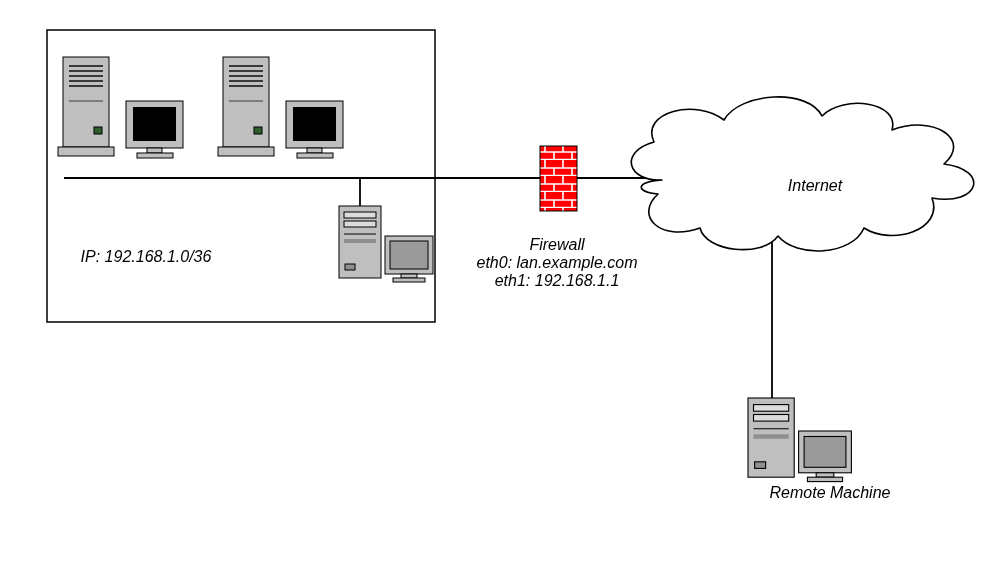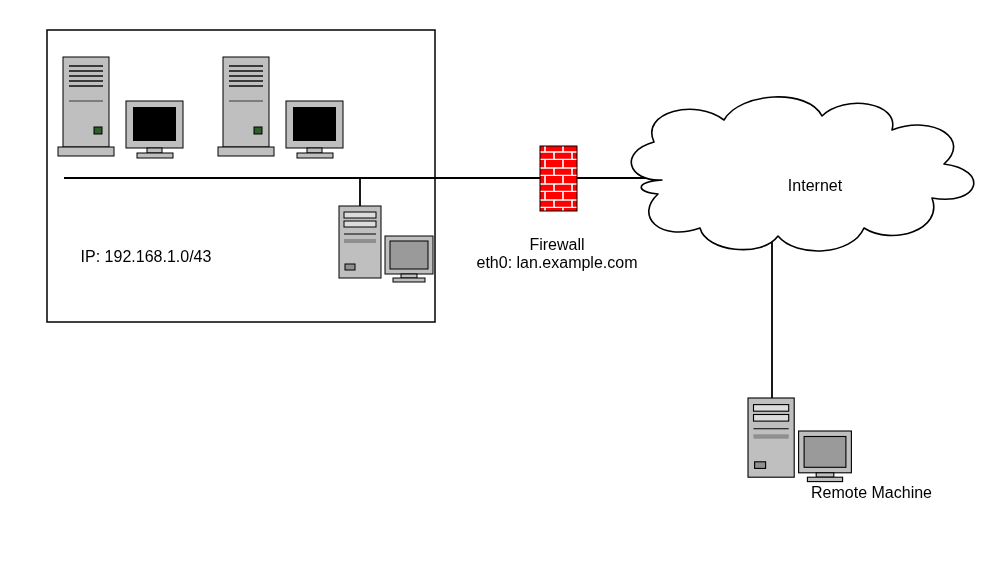--- a/index.html
+++ b/index.html
@@ -20,26 +20,27 @@
     position: absolute;
     left: 0;
     top: 0;
   }
   .label {
     position: absolute;
     text-align: center;
     font-size: 16px;
     line-height: 18px;
     white-space: nowrap;
+    font-style: italic;
   }
   .label div { white-space: nowrap; }
   .lan-label     { left: 58px;  top: 247px; width: 176px; line-height: 19px; }
   .firewall-label{ left: 432px; top: 212px; width: 250px; margin-top: 24px; }
   .internet-label{ left: 755px; top: 177px; width: 120px; }
-  .remote-label  { left: 672px; top: 484px; width: 260px; text-align: right; }
+  .remote-label  { left: 700px; top: 484px; width: 260px; }
 </style>
 </head>
 <body>
 
 <div class="canvas">
 
   <svg width="1004" height="579" viewBox="0 0 1004 579">
     <defs>
 
       <pattern id="bricks" width="18" height="16" patternUnits="userSpaceOnUse">
@@ -107,26 +108,27 @@
     <use href="#ws" x="0" y="0" transform="translate(223,57)"></use>
 
     <use href="#pc" x="0" y="0" transform="translate(339,206)"></use>
 
     <use href="#pc" x="0" y="0" transform="translate(748,398) scale(1.1)"></use>
 
     <rect x="540" y="146" width="37" height="65" fill="url(#bricks)" stroke="#000" stroke-width="1"></rect>
   </svg>
 
   <div class="label lan-label">
-    <div>IP: 192.168.1.0/43</div>
+    <div>IP: 192.168.1.0/36</div>
   </div>
 
   <div class="label firewall-label">
     <div>Firewall</div>
     <div>eth0: lan.example.com</div>
+    <div>eth1: 192.168.1.1</div>
   </div>
 
   <div class="label internet-label">Internet</div>
 
   <div class="label remote-label">
     <div>Remote Machine</div>
   </div>
 
 </div>
 

